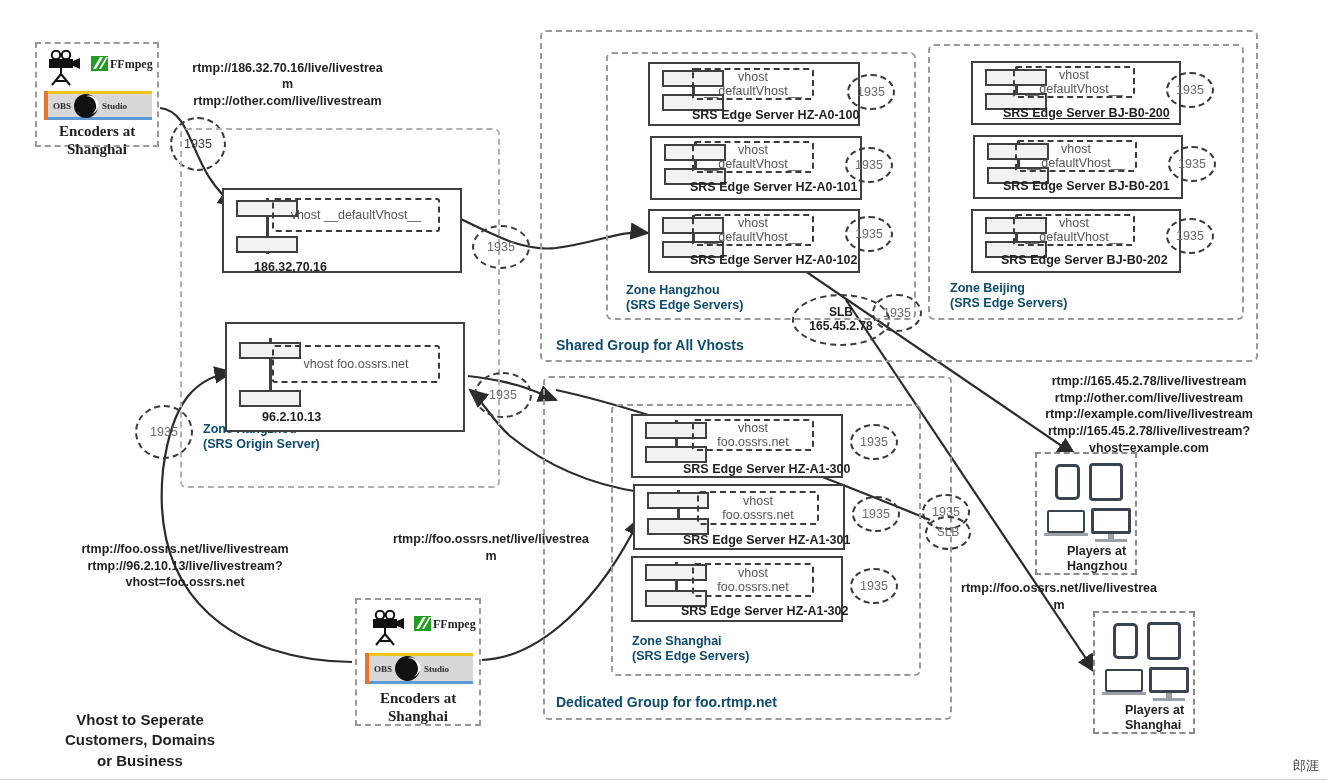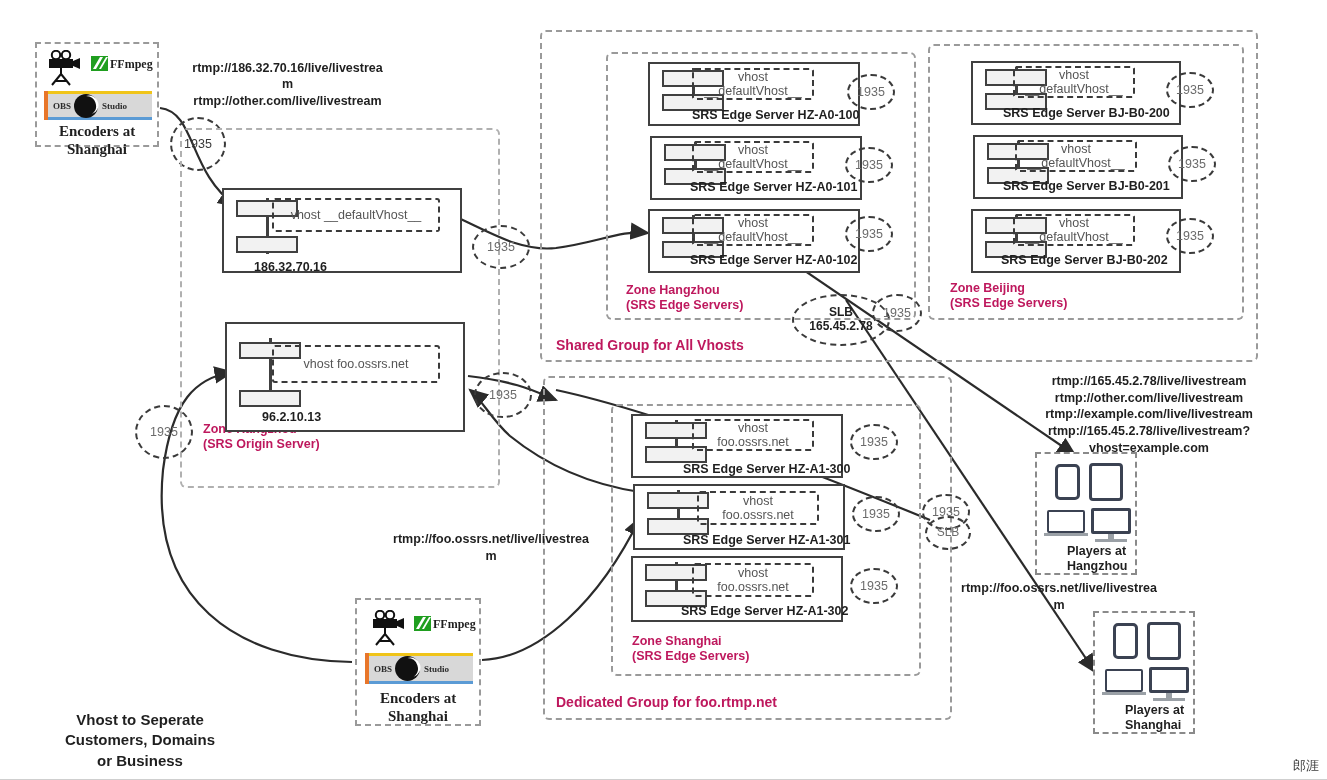--- a/index.html
+++ b/index.html
@@ -3,21 +3,21 @@
 <meta charset="utf-8">
 <style>
   html,body{margin:0;padding:0;background:#ffffff;}
   body{font-family:"Liberation Sans","DejaVu Sans",sans-serif;}
   #stage{position:relative;width:1327px;height:780px;background:#fff;overflow:hidden;
          border-bottom:1px solid #cfcfcf;box-sizing:border-box;}
 
   
   .dgroup{position:absolute;border:2px dashed #9a9a9a;border-radius:6px;box-sizing:border-box;}
   .dgroup.light{border-color:#b0b0b0;}
-  .dgroup-label{position:absolute;font-weight:bold;color:#be185d;white-space:nowrap;}
+  .dgroup-label{position:absolute;font-weight:bold;color:#0c4a6e;white-space:nowrap;}
 
   
   .server{position:absolute;border:2px solid #404040;box-sizing:border-box;background:#fff;}
   .blade{position:absolute;left:12px;width:62px;height:17px;border:2px solid #404040;
          background:#f2f2f2;box-sizing:border-box;}
   .rackspine{position:absolute;left:42px;width:3px;background:#404040;}
   .vhostbox{position:absolute;border:2px dashed #3a3a3a;border-radius:3px;box-sizing:border-box;
             display:flex;align-items:center;justify-content:center;text-align:center;
             font-size:12.5px;color:#555;line-height:1.12;padding:1px 2px;}
   .srvname{position:absolute;font-weight:bold;font-size:12.5px;color:#1f1f1f;white-space:nowrap;}
@@ -191,21 +191,21 @@
   <div class="dgroup-label" style="left:950px;top:281px;font-size:12.5px;line-height:1.2;white-space:pre-line;">Zone Beijing
 (SRS Edge Servers)</div>
 
   <div class="server" style="left:971px;top:61px;width:210px;height:64px;">
     <div class="rackspine" style="top:4px;height:40px;"></div>
     <div class="blade" style="top:6px;"></div>
     <div class="blade" style="top:30px;"></div>
   </div>
   <div class="vhostbox" style="left:1013px;top:66px;width:122px;height:32px;white-space:pre-line;">vhost
 __defaultVhost__</div>
-  <div class="srvname" style="left:1003px;top:106px;">SRS Edge Server BJ-B0-200</div>
+  <div class="srvname" style="left:1003px;top:106px;text-decoration:underline;">SRS Edge Server BJ-B0-200</div>
   <div class="port" style="left:1166px;top:72px;width:48px;height:36px;">1935</div>
 
   <div class="server" style="left:973px;top:135px;width:210px;height:64px;">
     <div class="rackspine" style="top:4px;height:40px;"></div>
     <div class="blade" style="top:6px;"></div>
     <div class="blade" style="top:30px;"></div>
   </div>
   <div class="vhostbox" style="left:1015px;top:140px;width:122px;height:32px;white-space:pre-line;">vhost
 __defaultVhost__</div>
   <div class="srvname" style="left:1003px;top:179px;">SRS Edge Server BJ-B0-201</div>
@@ -268,20 +268,23 @@
   <div class="slb" style="left:925px;top:516px;width:46px;height:34px;font-weight:normal;color:#6b6b6b;">
     <span>SLB</span>
   </div>
 
   <div class="txt bold ctr" style="left:1008px;top:373px;width:282px;font-size:12.5px;line-height:1.33;">rtmp://165.45.2.78/live/livestream
 rtmp://other.com/live/livestream
 rtmp://example.com/live/livestream
 rtmp://165.45.2.78/live/livestream?
 vhost=example.com</div>
 
+  <div class="txt bold ctr" style="left:60px;top:541px;width:250px;font-size:12.5px;line-height:1.33;">rtmp://foo.ossrs.net/live/livestream
+rtmp://96.2.10.13/live/livestream?
+vhost=foo.ossrs.net</div>
 
   <div class="txt bold ctr" style="left:378px;top:531px;width:226px;font-size:12.5px;line-height:1.33;">rtmp://foo.ossrs.net/live/livestrea
 m</div>
 
   <div class="txt bold ctr" style="left:948px;top:580px;width:222px;font-size:12.5px;line-height:1.33;">rtmp://foo.ossrs.net/live/livestrea
 m</div>
 
   <div class="encbox" style="left:355px;top:598px;width:126px;height:128px;">
     <svg style="position:absolute;left:12px;top:10px;" width="40" height="38" viewBox="0 0 40 38">
       <circle cx="11" cy="5" r="4.2" fill="none" stroke="#111" stroke-width="2"></circle>

